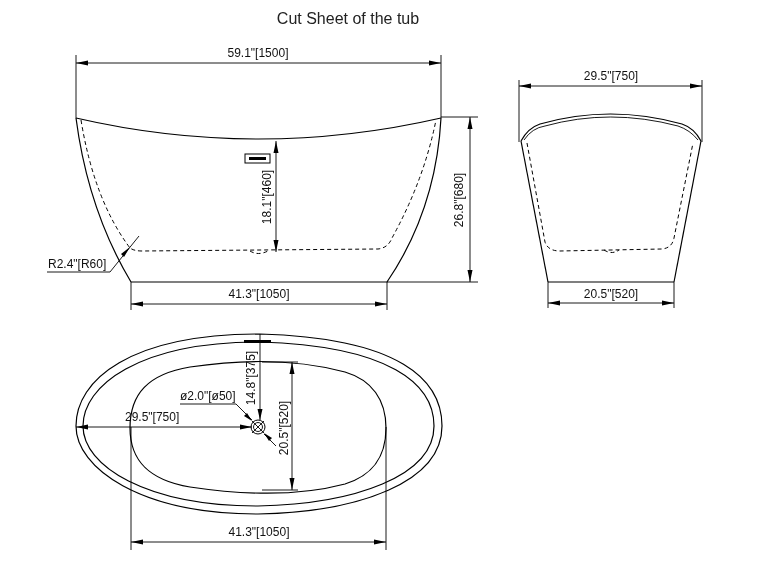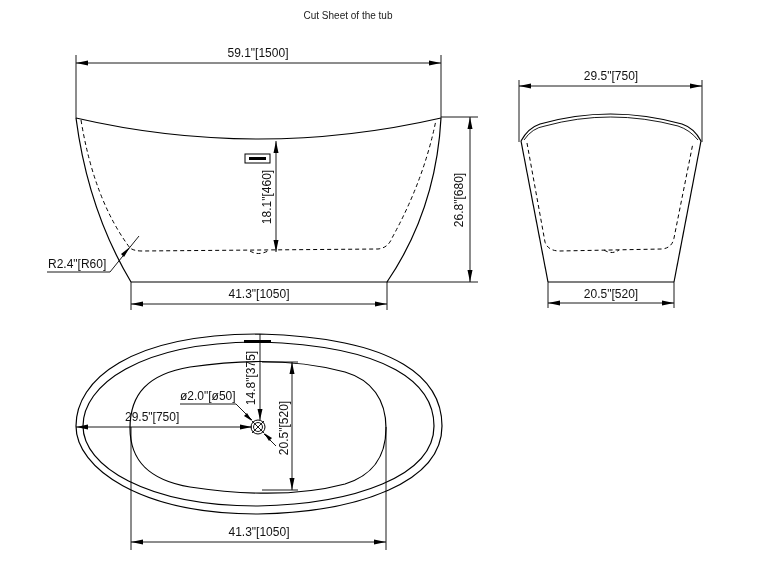--- a/index.html
+++ b/index.html
@@ -1,19 +1,19 @@
 <!DOCTYPE html>
 <html><head>
   <meta charset="utf-8">
   <style>
     html, body { margin: 0; padding: 0; background: #ffffff; }
     body { width: 767px; height: 567px; position: relative; overflow: hidden;
            font-family: "Liberation Sans", "DejaVu Sans", sans-serif; color: #111; }
     #title { position: absolute; left: 0; width: 696px; top: 10px; text-align: center;
-             font-size: 10px; color: #222; }
+             font-size: 16px; color: #222; }
     svg { position: absolute; left: 0; top: 0; }
     .ln { stroke: #000; stroke-width: 1.2; fill: none; }
     .thin { stroke: #000; stroke-width: 0.9; fill: none; }
     .dash { stroke: #000; stroke-width: 1; fill: none; stroke-dasharray: 4 3; }
     .dim { stroke: #000; stroke-width: 0.9; fill: none; }
     .arrow { fill: #000; stroke: none; }
     .lbl { font-family: "Liberation Sans", "DejaVu Sans", sans-serif; font-size: 12px; fill: #111; }
   </style>
 </head>
 <body>

